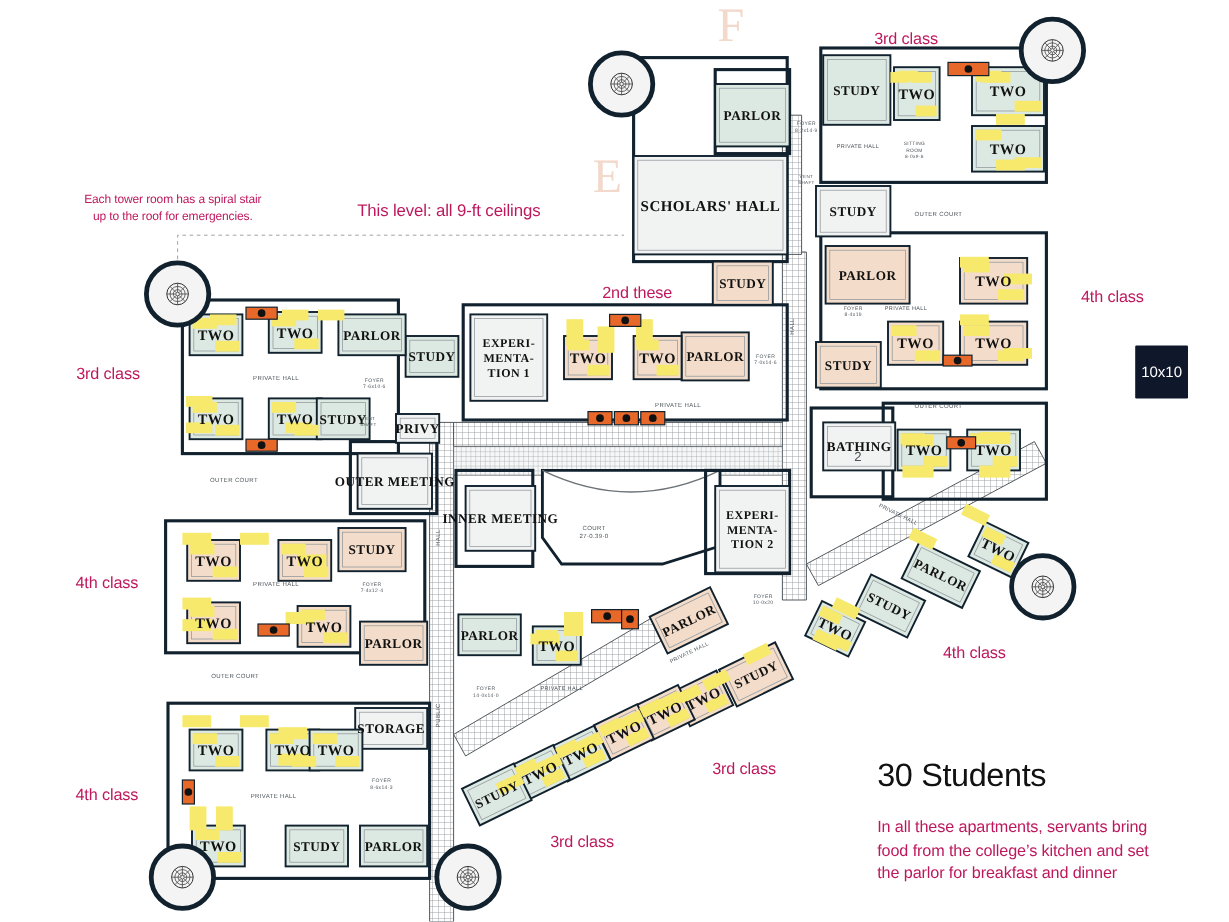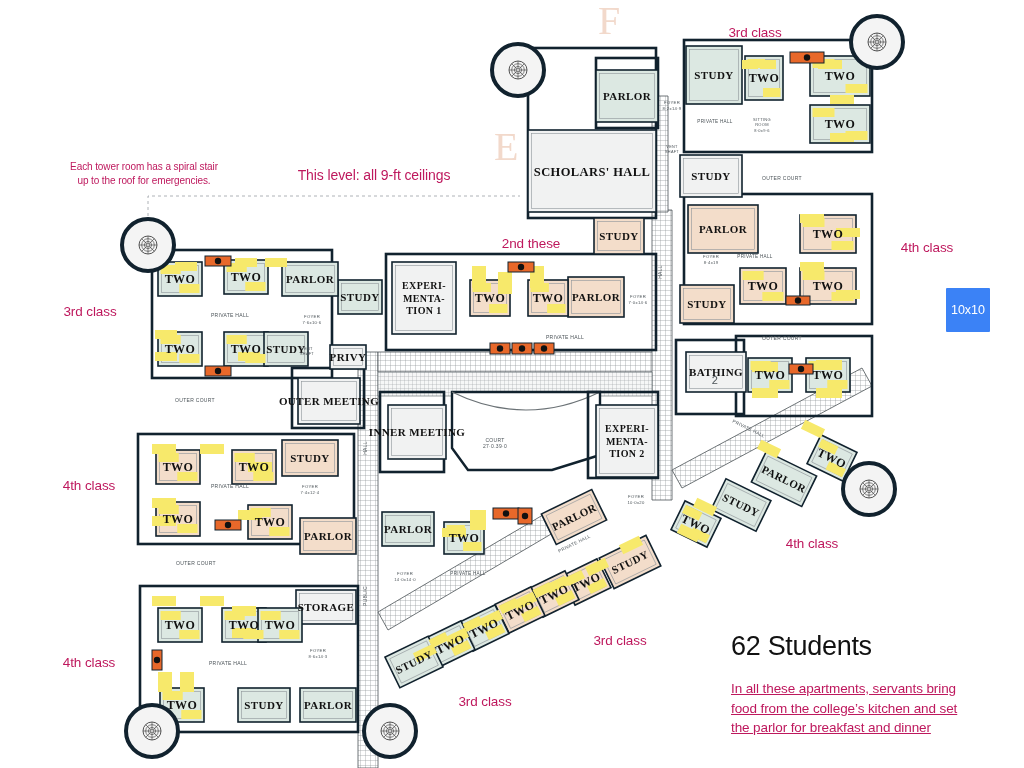--- a/index.html
+++ b/index.html
@@ -24,21 +24,21 @@
     white-space:pre;
     letter-spacing:-0.1px;
   }
   .anno.center{text-align:center;}
   .big-count{
     font-size:27px;
     font-weight:400;
     color:#111;
     letter-spacing:-0.3px;
   }
-  .note-block{font-size:13.5px;line-height:1.45;text-decoration:underline;}
+  .note-block{font-size:13.5px;line-height:1.45;}
   .scale-box{
     position:absolute;
     background:#e8682a;
     color:#ffffff;
     font-size:12.5px;
     display:flex;align-items:center;justify-content:center;
     border-radius:1px;
   }
 </style>
 </head>
@@ -699,20 +699,20 @@
       <div class="anno center" style="left: 487px; top: 235px; width: 88px; font-size: 13.5px;">2nd these</div>
       <div class="anno center" style="left: 883px; top: 239px; width: 88px; font-size: 13.5px;">4th class</div>
       <div class="anno center" style="left: 46px; top: 303px; width: 88px; font-size: 13.5px;">3rd class</div>
       <div class="anno center" style="left: 45px; top: 477px; width: 88px; font-size: 13.5px;">4th class</div>
       <div class="anno center" style="left: 768px; top: 535px; width: 88px; font-size: 13.5px;">4th class</div>
       <div class="anno center" style="left: 576px; top: 632px; width: 88px; font-size: 13.5px;">3rd class</div>
       <div class="anno center" style="left: 441px; top: 693px; width: 88px; font-size: 13.5px;">3rd class</div>
       <div class="anno center" style="left: 45px; top: 654px; width: 88px; font-size: 13.5px;">4th class</div>
     </div>
 
-  <div class="anno big-count" id="student-count" style="left: 731px; top: 628px;">62 Students</div>
+  <div class="anno big-count" id="student-count" style="left: 731px; top: 628px;">30 Students</div>
 
   <div class="anno note-block" id="servant-note" style="left: 731px; top: 679px;">In all these apartments, servants bring
 food from the college’s kitchen and set
 the parlor for breakfast and dinner</div>
 
-  <div class="scale-box" id="scale-key" style="left: 946px; top: 288px; width: 44px; height: 44px; background: #3b82f6; color: rgb(255, 255, 255);">10x10</div>
+  <div class="scale-box" id="scale-key" style="left: 946px; top: 288px; width: 44px; height: 44px; background: #0f172a; color: rgb(255, 255, 255);">10x10</div>
 </div>
 
 </body></html>

